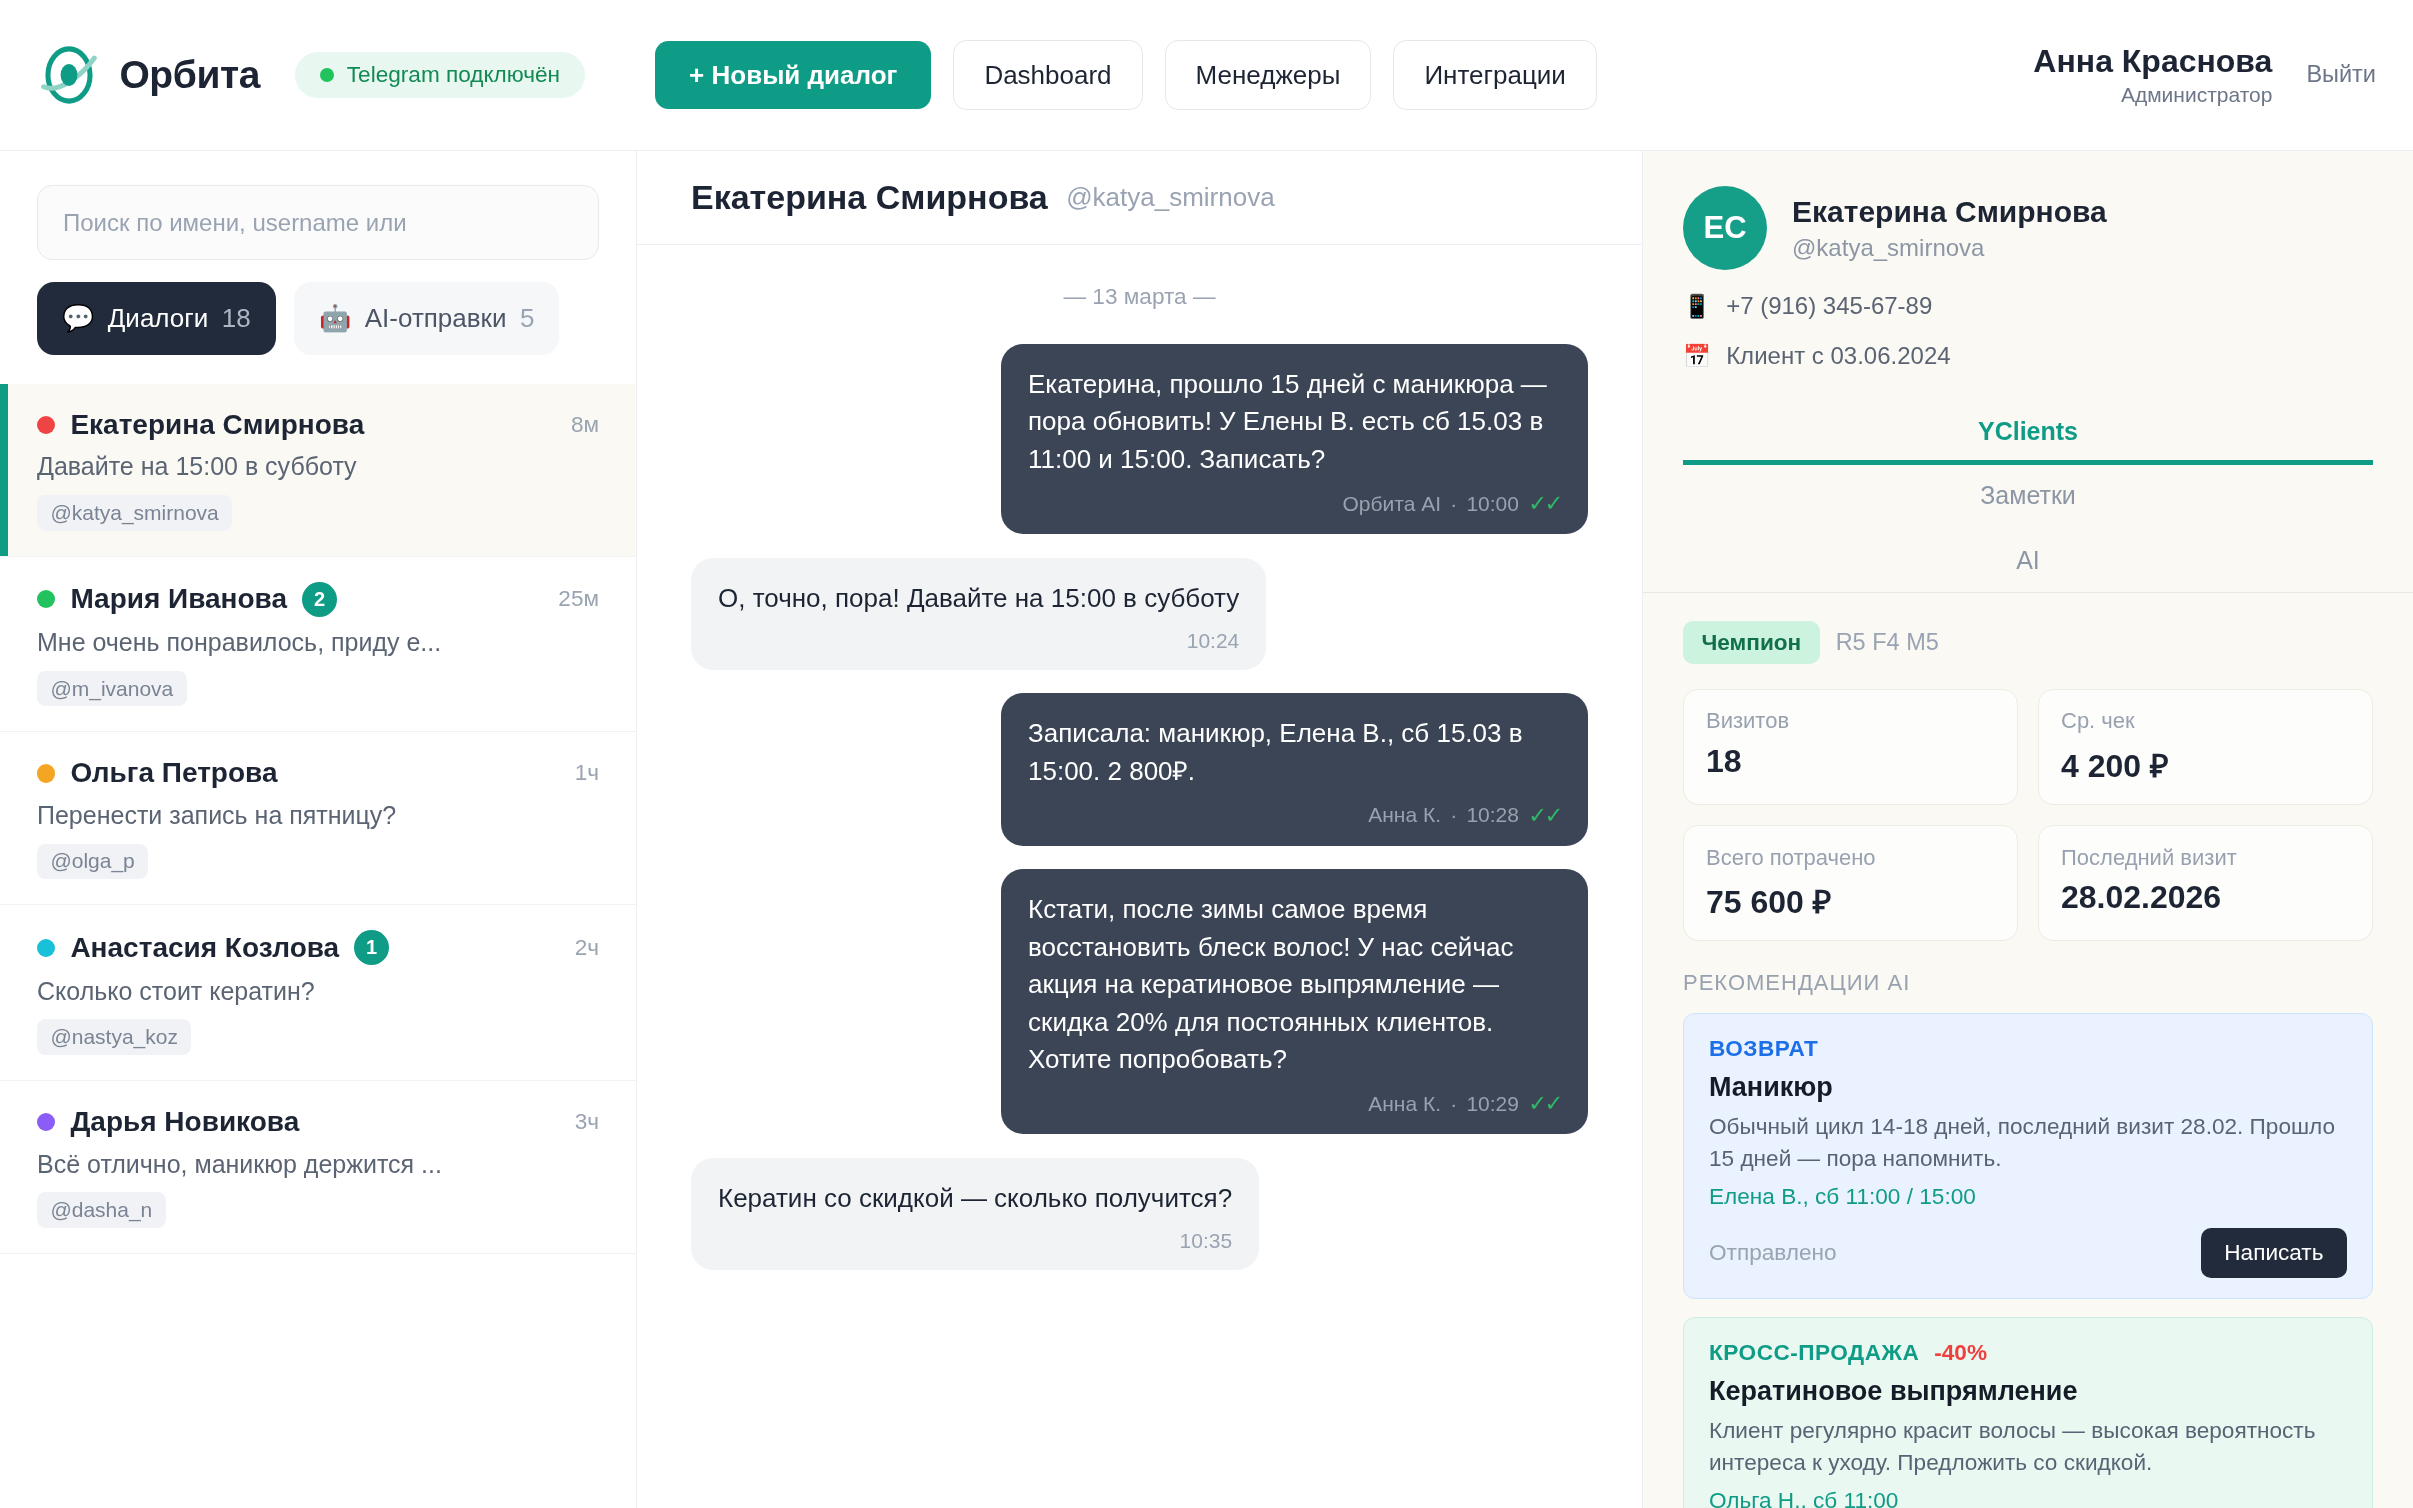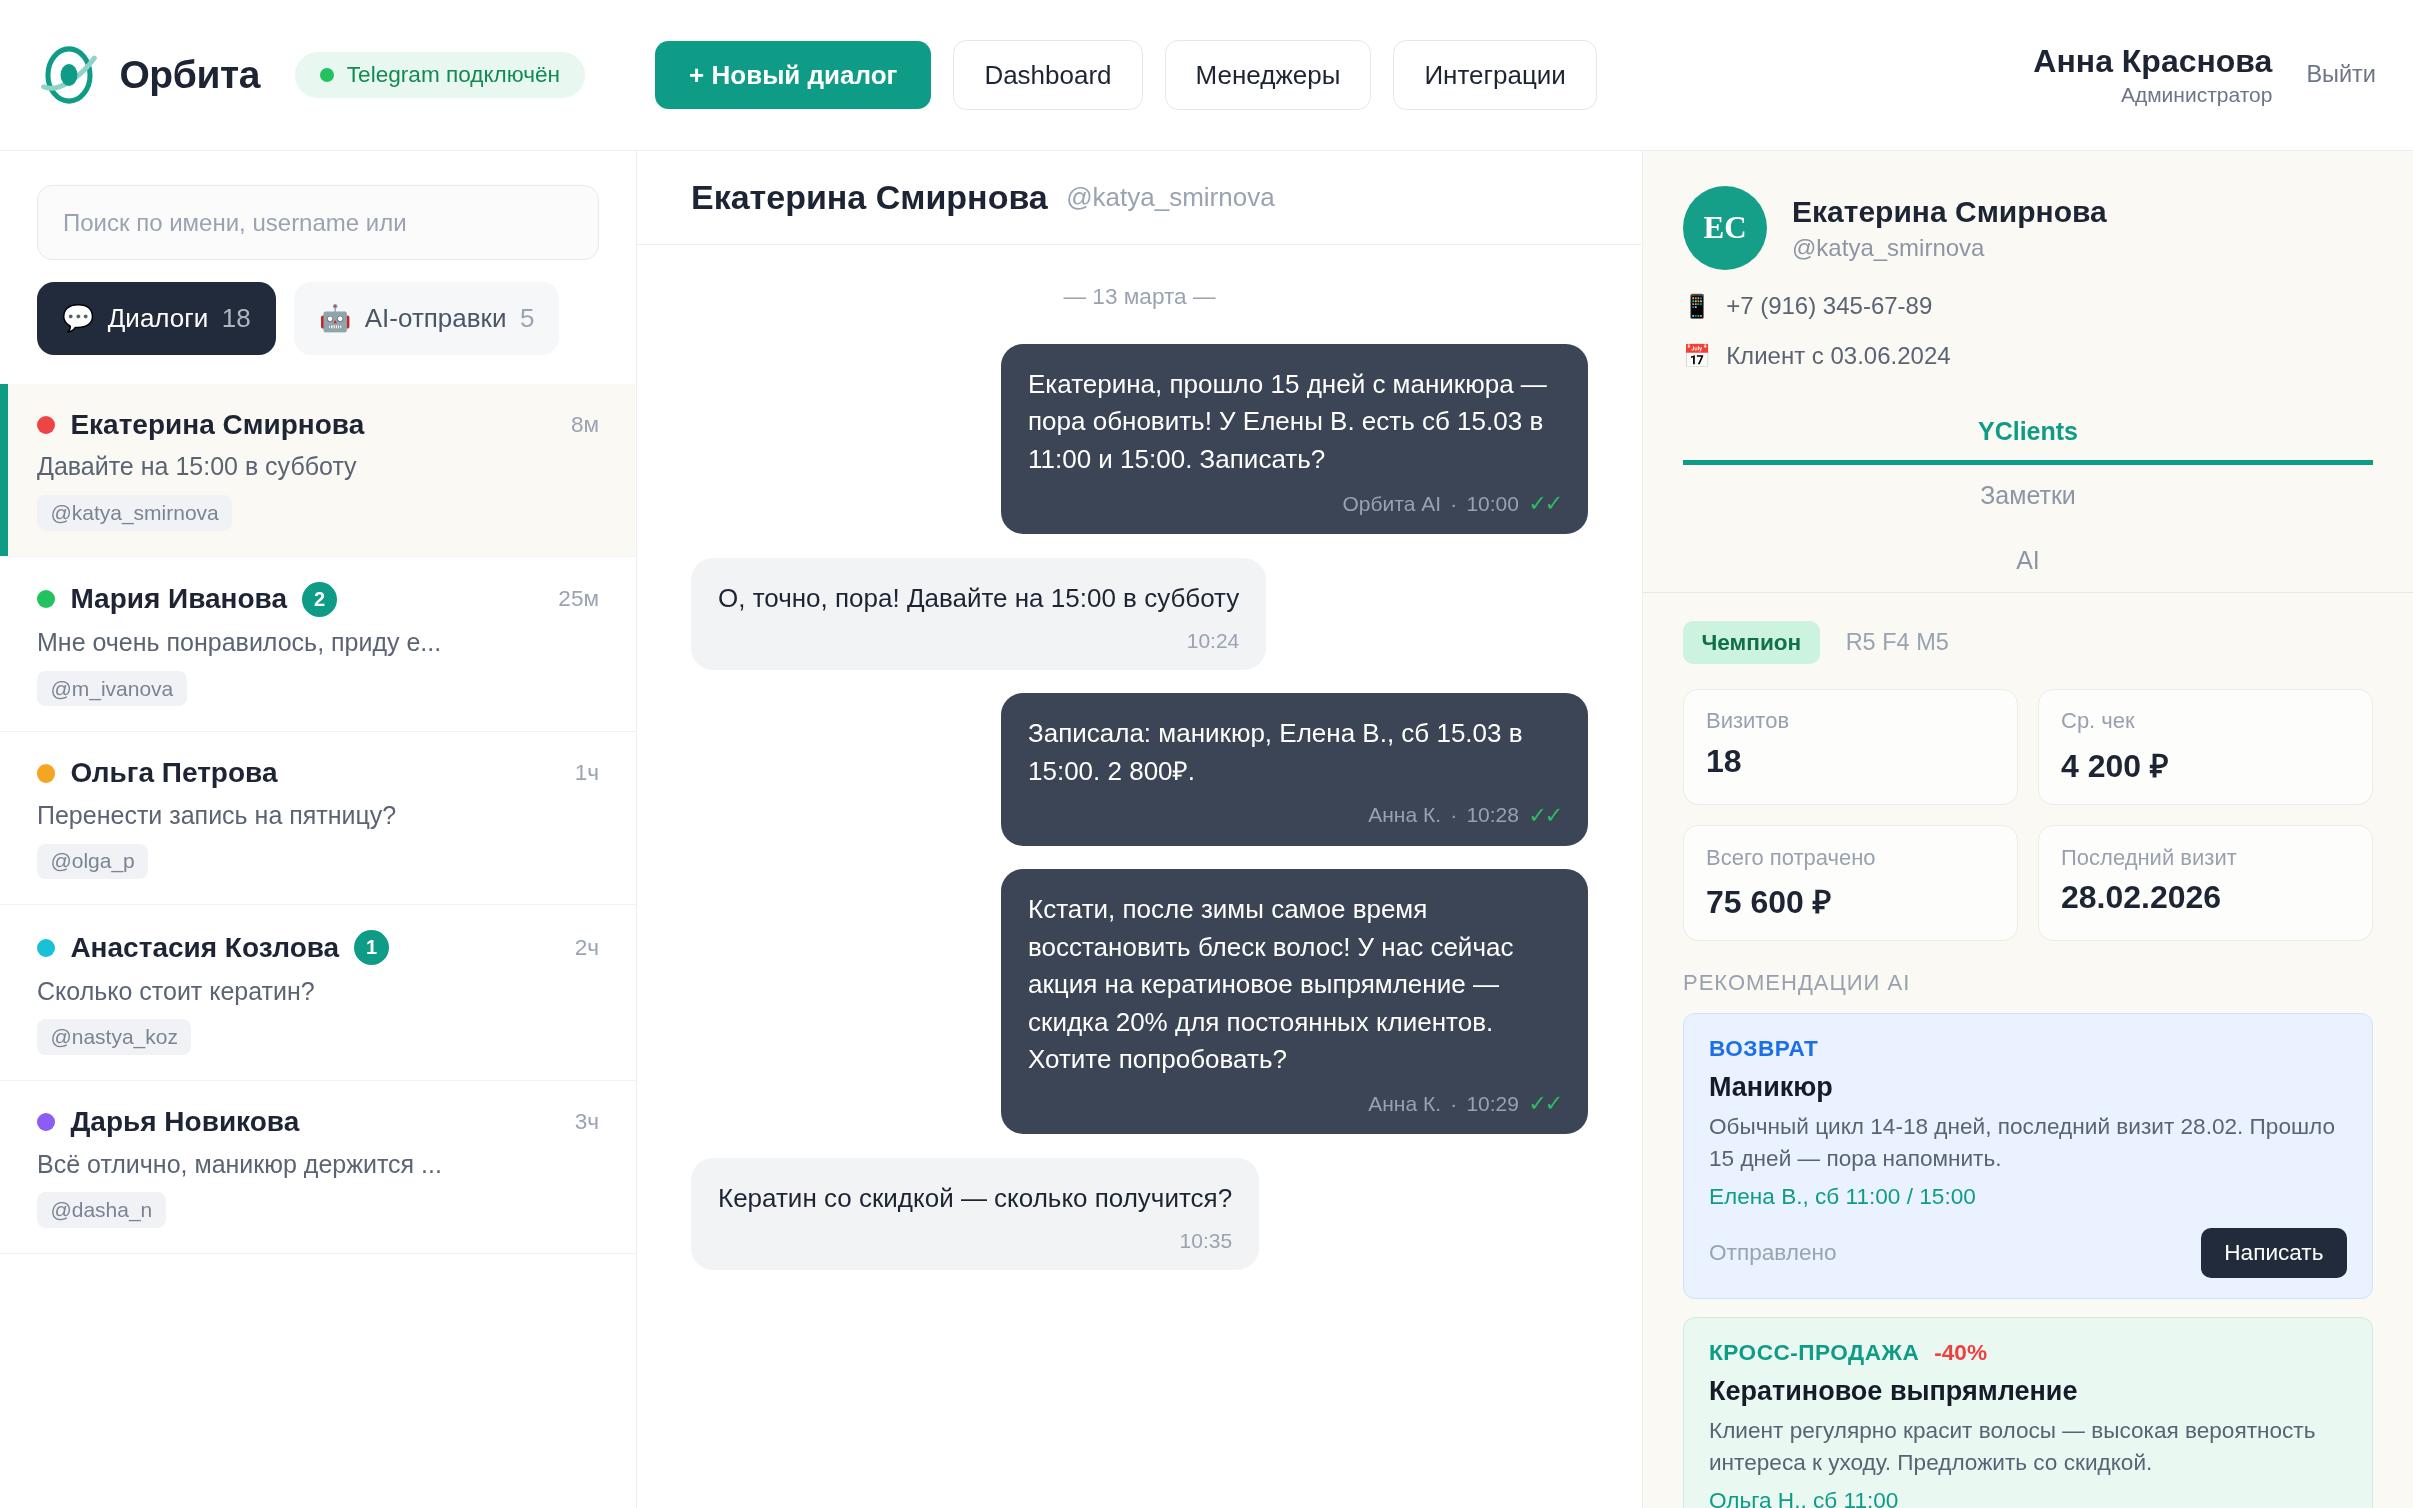--- a/index.html
+++ b/index.html
@@ -156,21 +156,21 @@
     border-left: 1.7px solid #eceef1;
     background: #faf9f4;
     display: flex; flex-direction: column; min-height: 0;
   }
   .panel-head { padding: 35px 40px 28.5px 40px; }
   .panel-ident { display: flex; align-items: center; gap: 25px; }
   .avatar {
     width: 84px; height: 84px; border-radius: 50%;
     background: #159e88; color: #ffffff;
     display: flex; align-items: center; justify-content: center;
-    font-size: 31px; font-weight: bold; flex: 0 0 84px; font-family: Liberation Serif, serif;
+    font-size: 31px; font-weight: bold; flex: 0 0 84px;
   }
   .p-name { font-size: 30px; font-weight: bold; color: #1d2433; }
   .p-handle { font-size: 24px; color: #8d96a5; margin-top: 5px; }
   .p-line {
     display: flex; align-items: center; gap: 15px;
     font-size: 24px; color: #5b6473; margin-top: 22px;
   }
   .p-ico { font-size: 22.6px; }
 
   .panel-tabs { display: flex; border-bottom: 1.7px solid #e8e7e0; padding: 0 40px; flex-direction: column; }
@@ -179,21 +179,21 @@
     font-size: 25px; color: #8d96a5; position: relative;
     font-family: inherit; background: none; border: none;
   }
   .ptab.on { color: #0f9c86; font-weight: bold; }
   .ptab.on::after {
     content: ""; position: absolute; left: 0; right: 0; bottom: -1.7px;
     height: 5px; background: #0f9c86;
   }
 
   .panel-body { flex: 1; padding: 28.5px 40px 0 40px; overflow: hidden; }
-  .chip-row { display: flex; align-items: center; gap: 26px; }
+  .chip-row { display: flex; align-items: center; gap: 16px; }
   .chip {
     background: #ccf3dd; color: #11704a;
     border-radius: 10px; padding: 8.4px 18.4px;
     font-size: 22.6px; font-weight: bold;
   }
   .rfm { font-size: 23.5px; color: #9aa3b2; }
 
   .stats { display: grid; grid-template-columns: 1fr 1fr; gap: 20px; margin-top: 25px; }
   .stat {
     background: #fdfdfc; border: 1.7px solid #eeece4;

